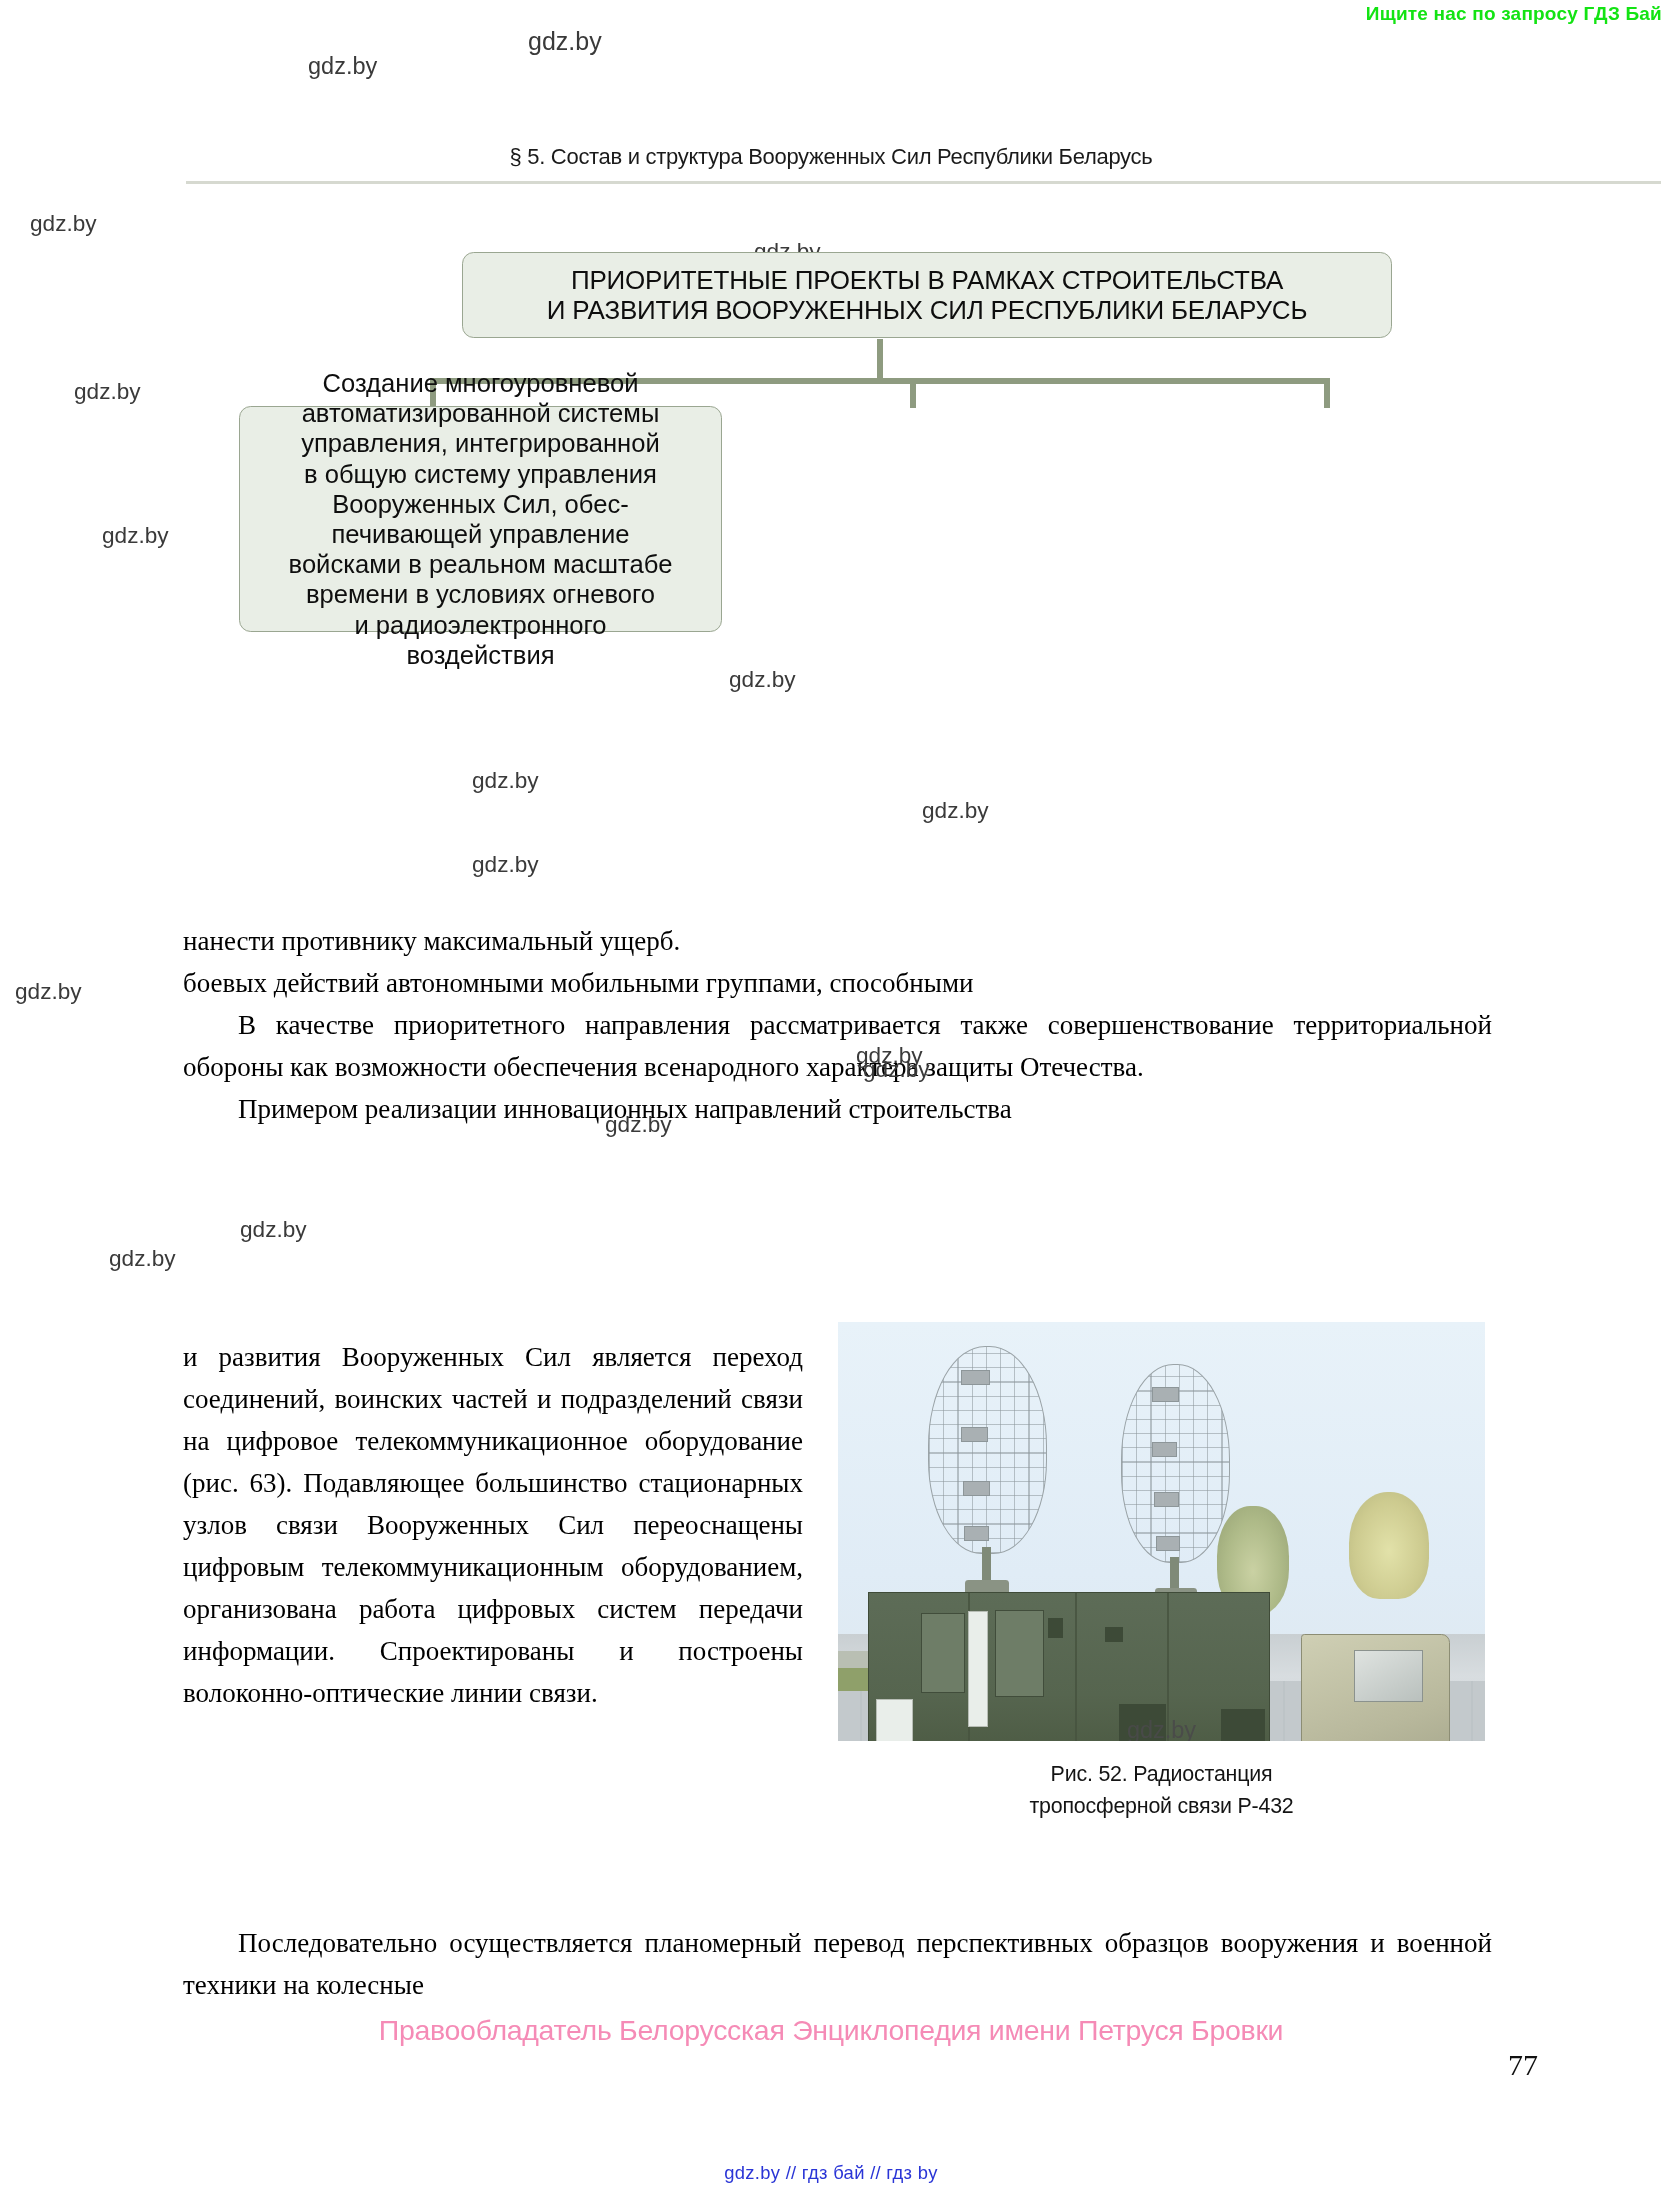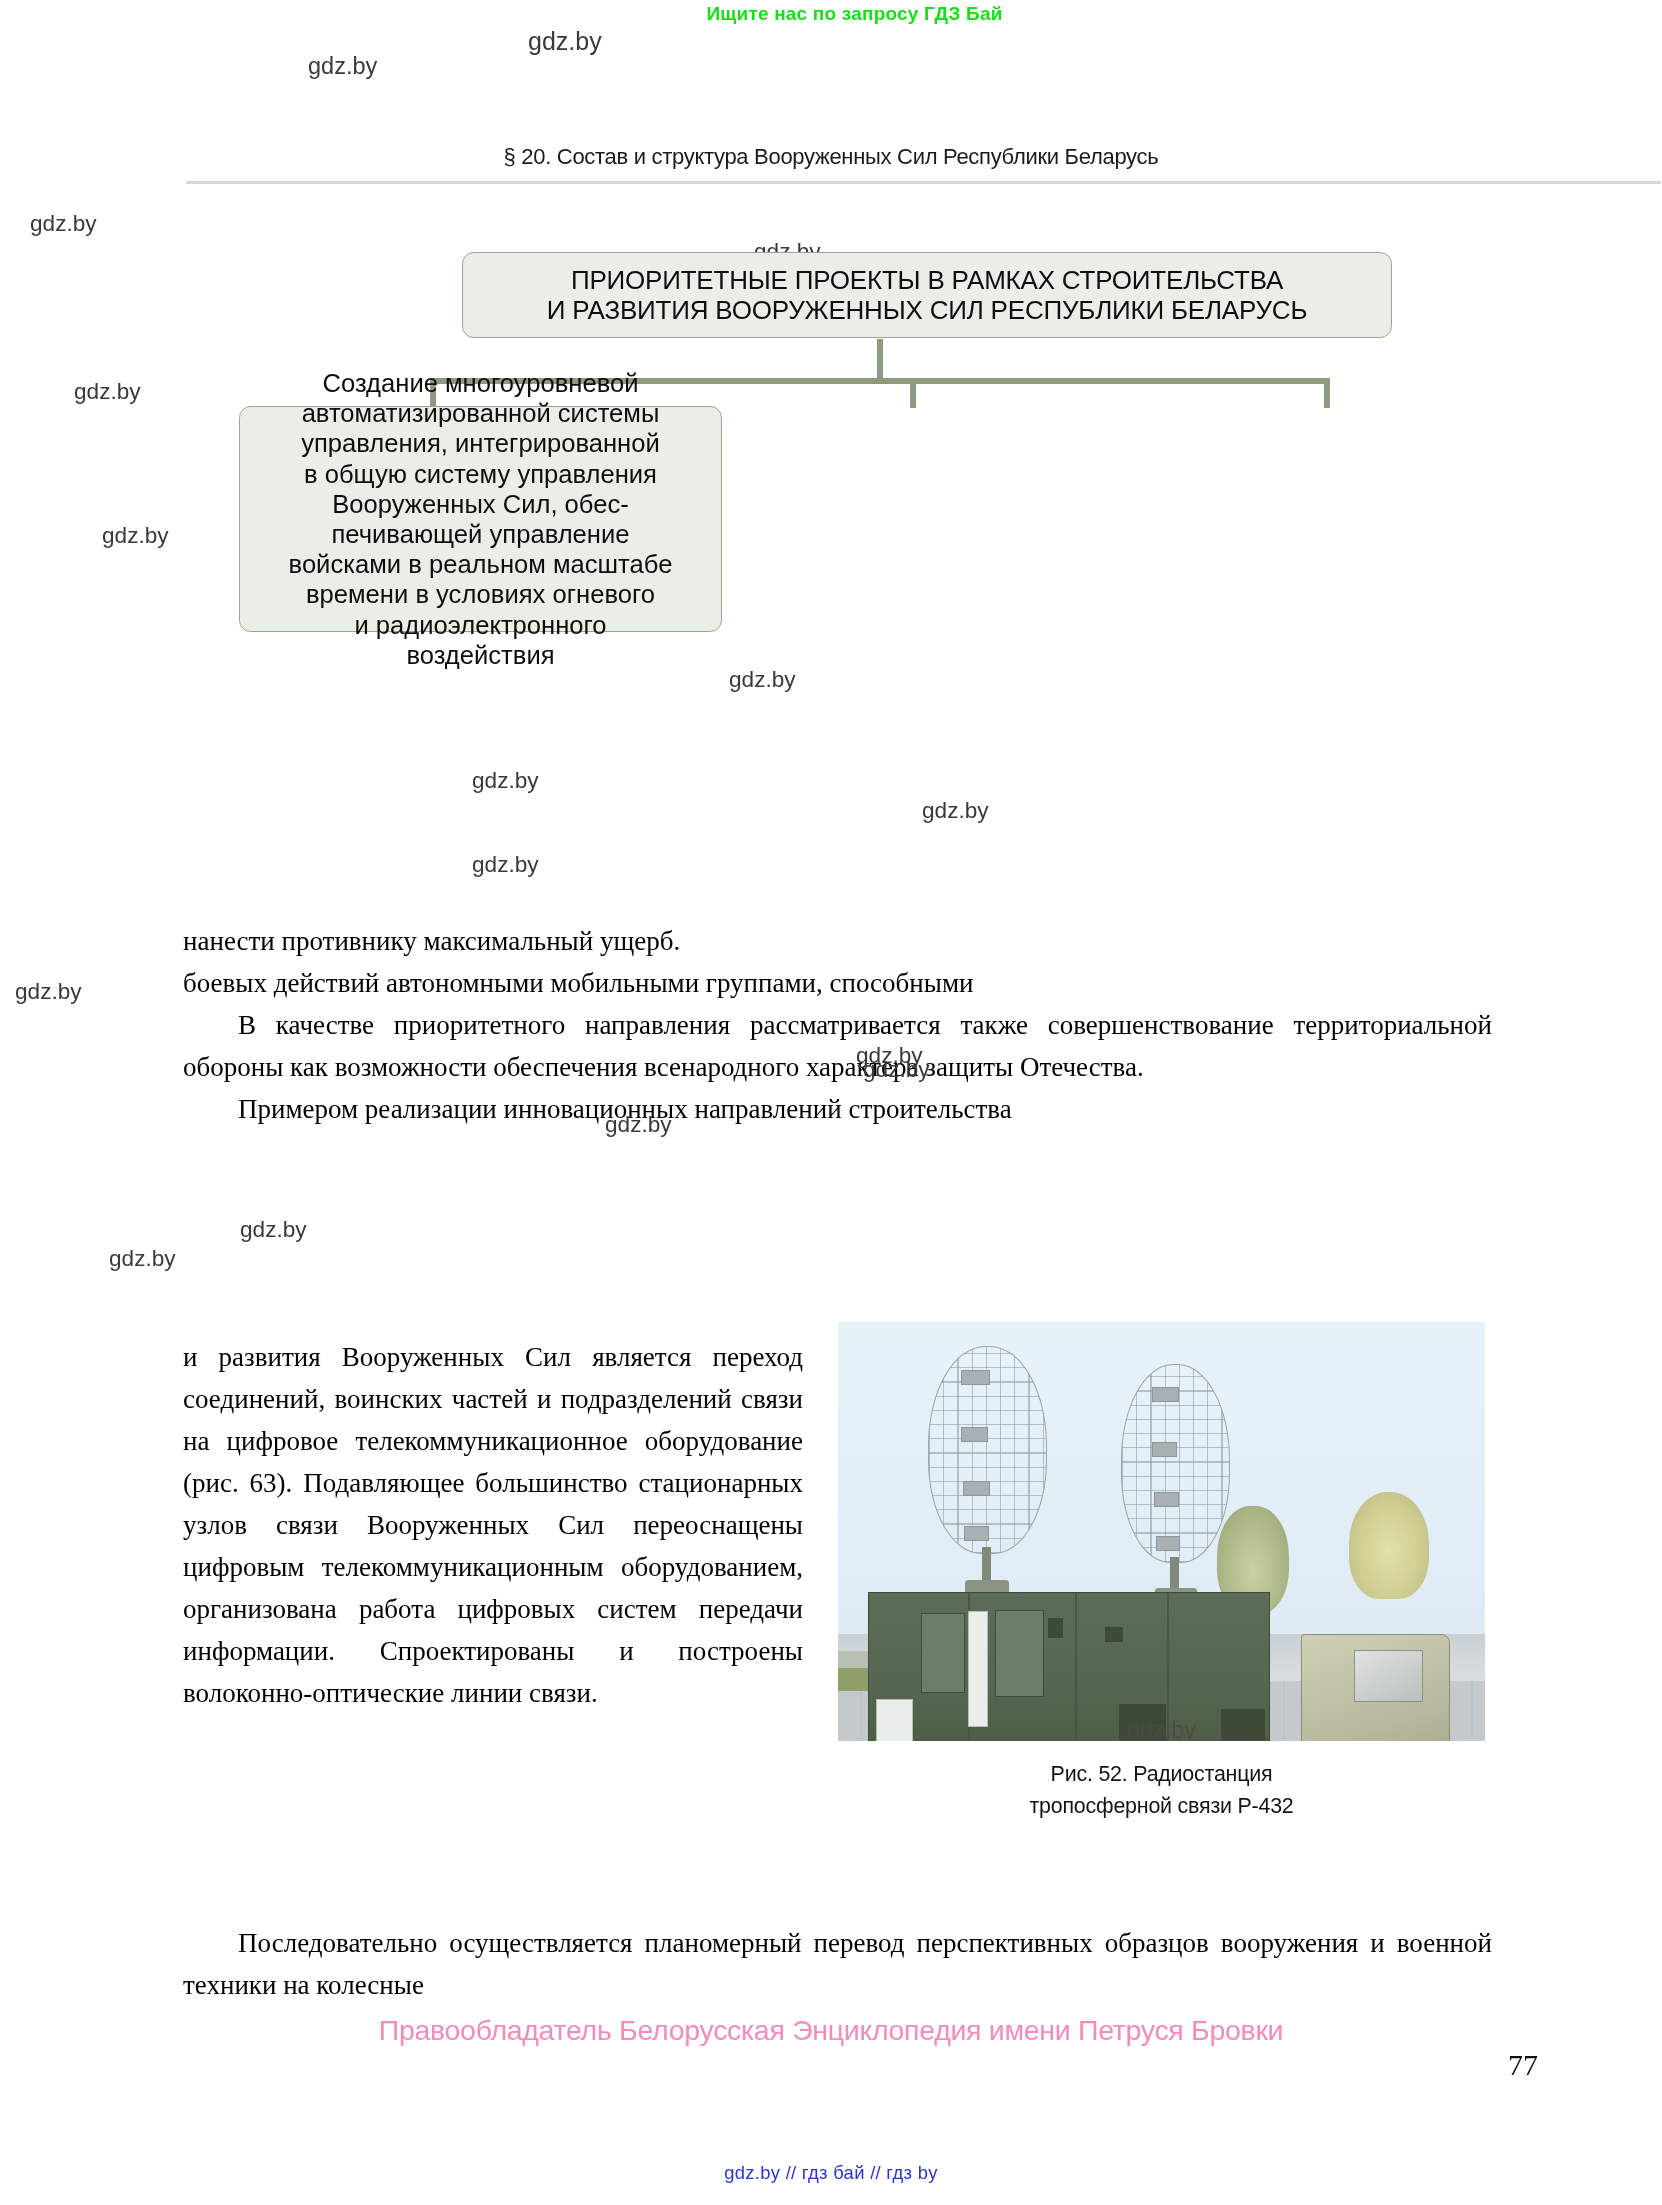--- a/index.html
+++ b/index.html
@@ -14,21 +14,21 @@
     position: relative;
     width: 1662px;
     height: 2205px;
     background: #ffffff;
   }
 
   
   .promo-banner {
     position: absolute;
     top: 3.4px; left: 0; width: 1662px;
-    text-align: center;
+    text-align: right;
     font-family: "Liberation Sans", sans-serif;
     font-size: 19px;
     font-weight: bold;
     color: #13e313;
     letter-spacing: 0.2px;
     padding-left: 47px;
   }
 
   
   .running-head {
@@ -278,21 +278,21 @@
   }
   .wm.light { color: #3a3a3a; }
 </style>
 </head>
 <body>
 
 <div id="page">
 
   <div class="promo-banner">Ищите нас по запросу ГДЗ Бай</div>
 
-  <div class="running-head">§ 20. Состав и структура Вооруженных Сил Республики Беларусь</div>
+  <div class="running-head">§ 5. Состав и структура Вооруженных Сил Республики Беларусь</div>
   <div class="head-rule"></div>
 
   <div class="chart">
     <div class="node node-root">ПРИОРИТЕТНЫЕ ПРОЕКТЫ В РАМКАХ СТРОИТЕЛЬСТВА
 И РАЗВИТИЯ ВООРУЖЕННЫХ СИЛ РЕСПУБЛИКИ БЕЛАРУСЬ</div>
 
     <div class="conn conn-stem"></div>
     <div class="conn conn-bar"></div>
     <div class="conn conn-drop-1"></div>
     <div class="conn conn-drop-2"></div>

